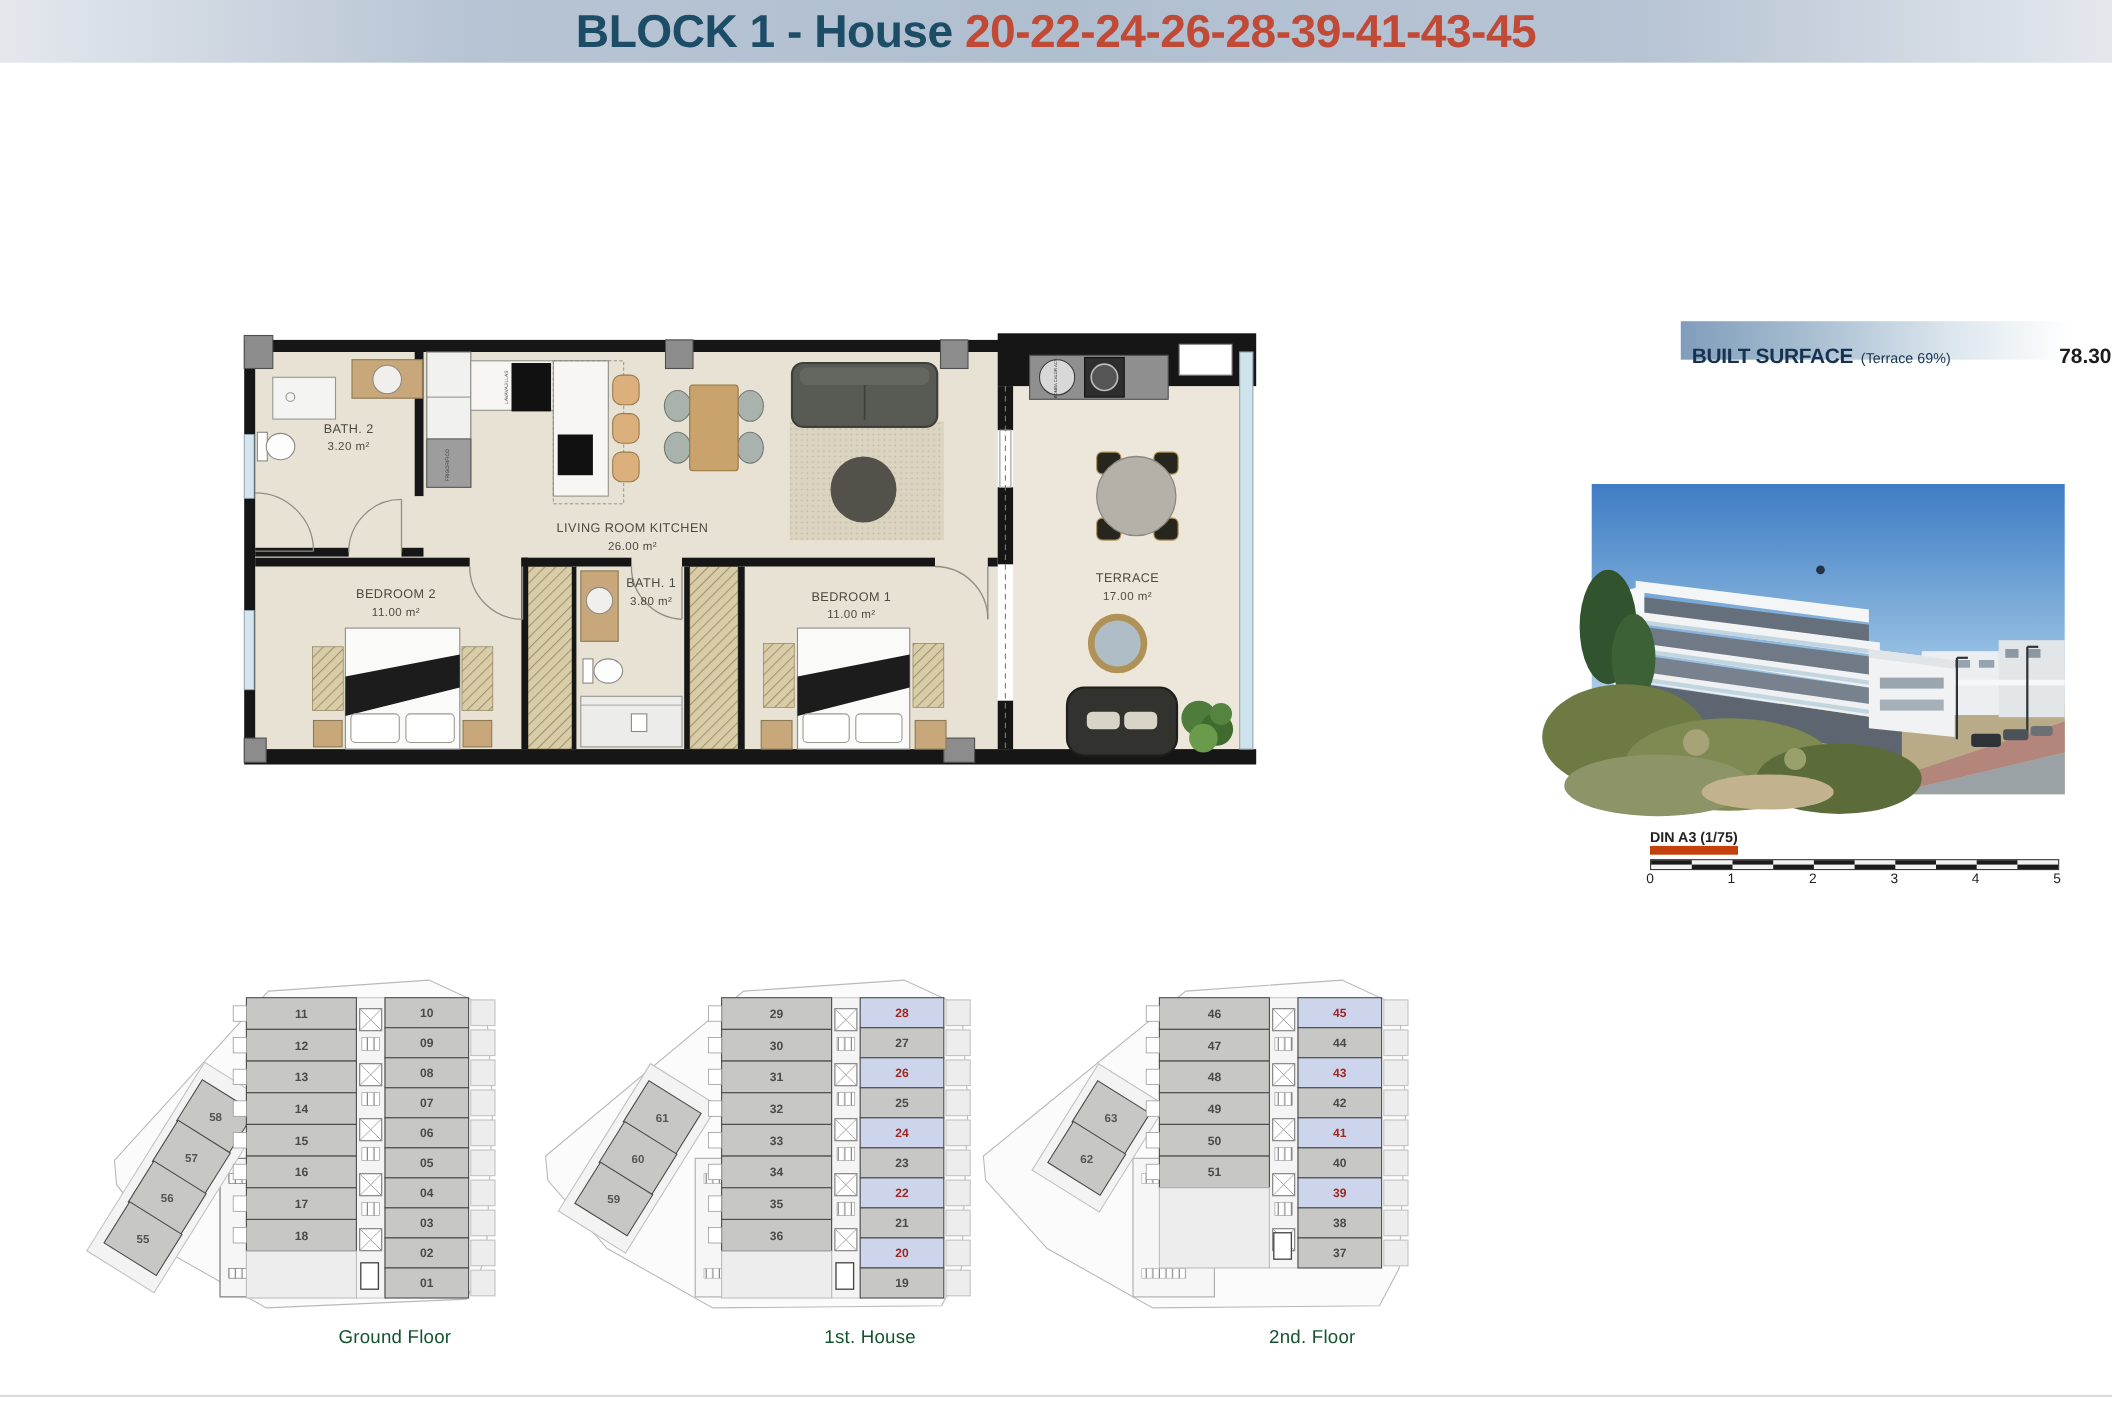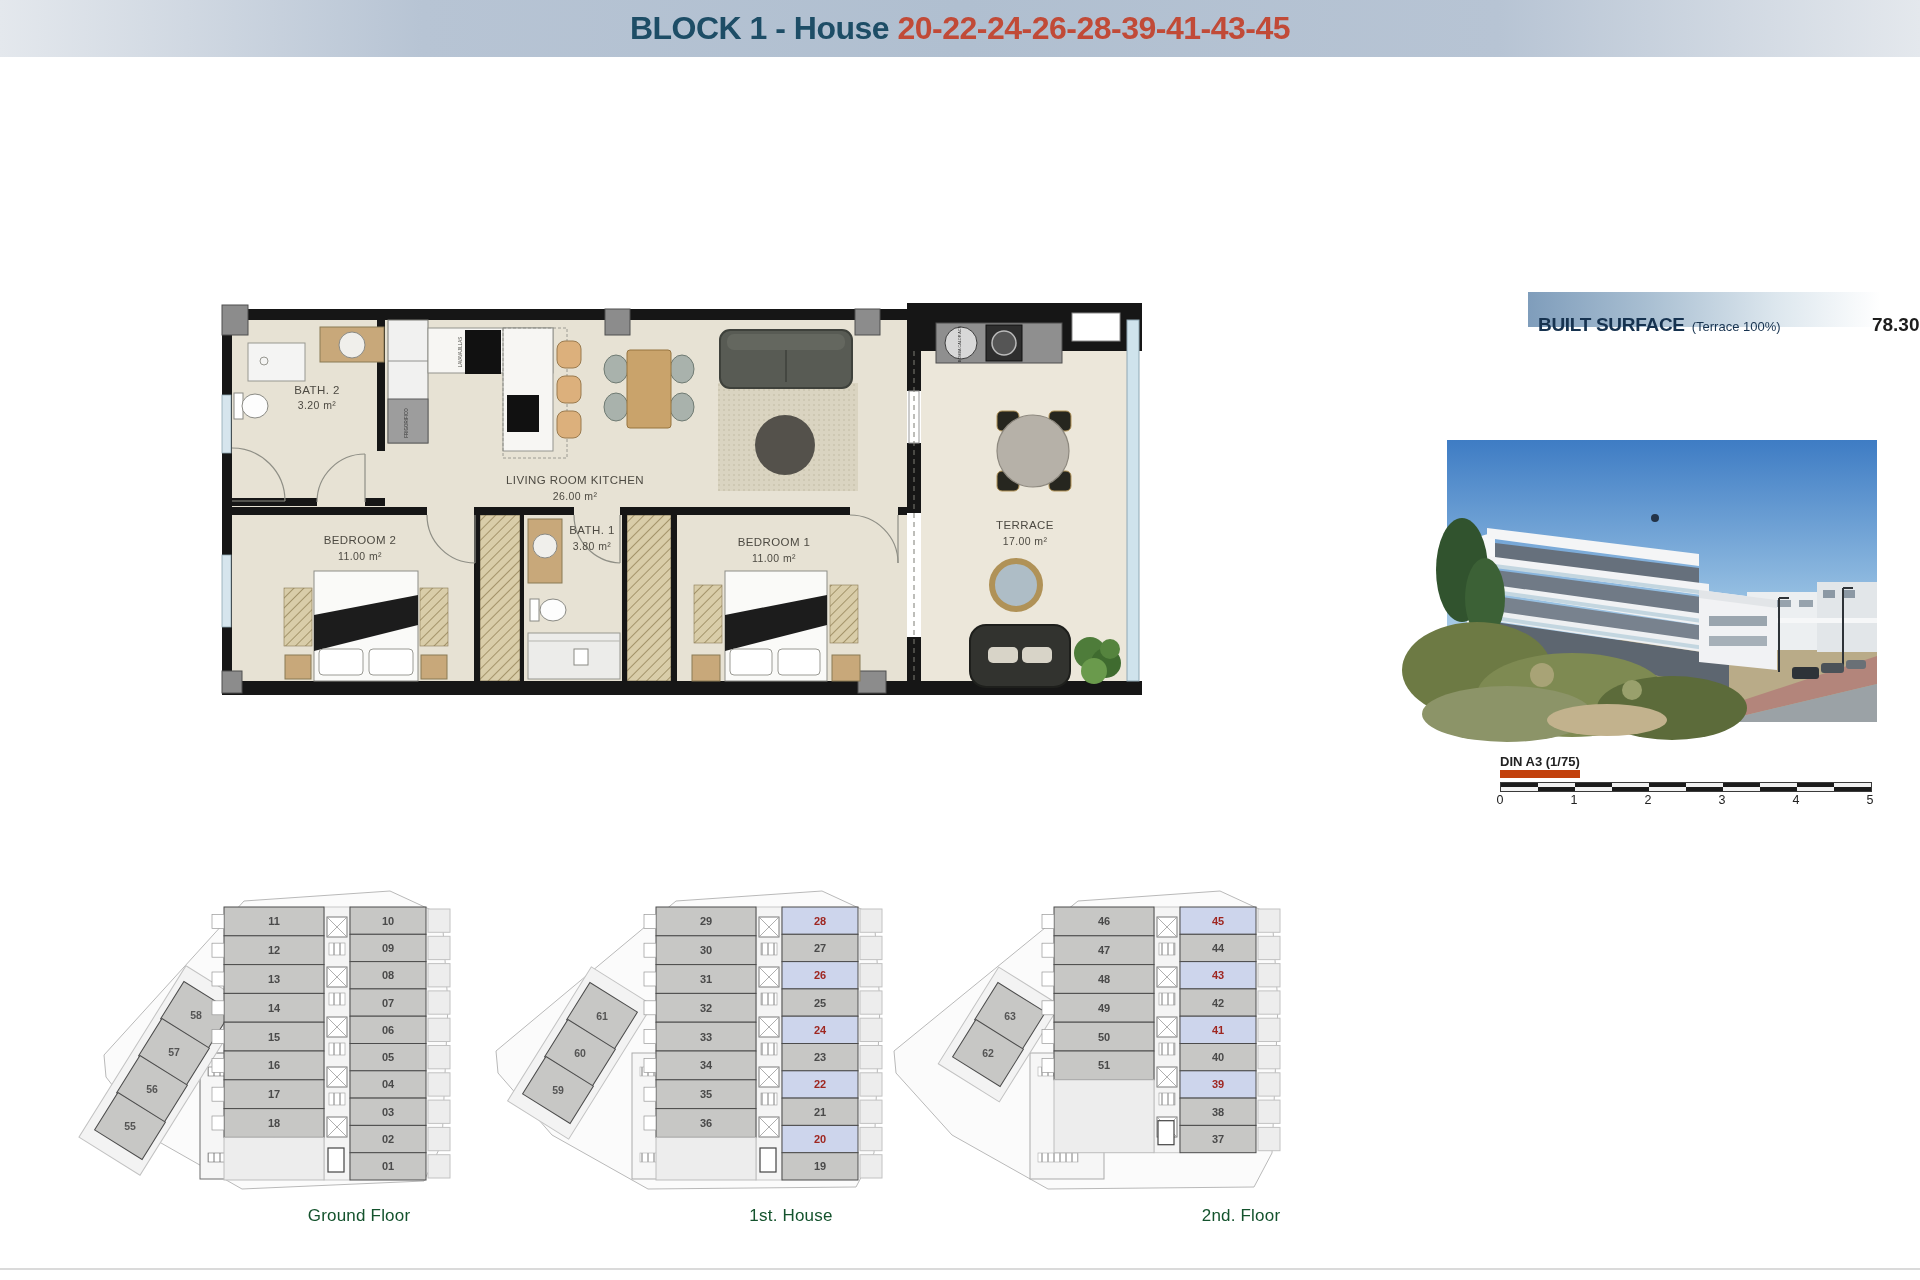--- a/index.html
+++ b/index.html
@@ -2,21 +2,21 @@
 <html><head>
 <meta charset="utf-8">
 <style>
   html,body{margin:0;padding:0;}
   .page{position:relative;width:1920px;height:1280px;background:#ffffff;
         font-family:"Liberation Sans", sans-serif;overflow:hidden;}
   
   .header{position:absolute;top:0;left:0;width:1920px;height:57px;
     background:linear-gradient(90deg,#e4e8ed 0%,#b7c4d4 22%,#b0bfd0 50%,#b7c4d4 78%,#e4e8ed 100%);
     display:flex;align-items:center;justify-content:center;}
-  .title{font-size:32px;font-weight:bold;letter-spacing:-0.5px;color:#1d4d66;white-space:pre;}
+  .title{font-size:42px;font-weight:bold;letter-spacing:-0.5px;color:#1d4d66;white-space:pre;}
   .title .nums{color:#c14a37;}
   
   .srow{position:absolute;left:1528px;width:430px;height:35px;
     background:linear-gradient(90deg,#7f9dbb 0%,#a9bfd2 28%,#dde7ee 58%,#ffffff 82%);
     display:flex;align-items:baseline;padding:16px 10px;box-sizing:border-box;}
   .srow .inner{display:flex;align-items:baseline;width:100%;position:relative;top:6px;}
   .slabel{font-weight:bold;font-size:19px;color:#16324f;letter-spacing:-0.3px;}
   .snote{font-size:13px;color:#16324f;margin-left:7px;}
   .sval{margin-left:auto;font-weight:bold;font-size:19px;color:#1d1d1d;}
   
@@ -238,21 +238,21 @@
       <text x="552" y="243" font-size="11.5">BEDROOM 1</text>
       <text x="552" y="259" font-size="10.5">11.00 m²</text>
       <text x="803" y="226" font-size="11.5">TERRACE</text>
       <text x="803" y="242" font-size="10.5">17.00 m²</text>
     </g>
   </svg>
 
   <div class="srow" style="top:292px">
     <div class="inner">
       <span class="slabel">BUILT SURFACE</span>
-      <span class="snote">(Terrace 100%)</span>
+      <span class="snote">(Terrace 69%)</span>
       <span class="sval">78.30 m²</span>
     </div>
   </div>
 
   <svg style="left:1447px;top:440px" width="430" height="282" viewBox="0 0 430 282">
     <defs>
       <linearGradient id="skyG" x1="0" y1="0" x2="0" y2="1">
         <stop offset="0" stop-color="#3e7cc4"></stop>
           <stop offset="0.75" stop-color="#9cc4e4"></stop>
           <stop offset="1" stop-color="#c2dcef"></stop>
@@ -623,16 +623,16 @@
       <rect x="332" y="213.1" width="76" height="27.3" fill="#c7c7c5" stroke="#4c4c4c" stroke-width="1"></rect>
       <rect x="410" y="215.1" width="22" height="23.3" fill="#ededed" stroke="#c2c2c2"></rect>
       <text x="370" y="230.75" font-size="11" font-weight="bold" fill="#4a4a4a" text-anchor="middle">38</text>
       <rect x="332" y="240.4" width="76" height="27.3" fill="#c7c7c5" stroke="#4c4c4c" stroke-width="1"></rect>
       <rect x="410" y="242.4" width="22" height="23.3" fill="#ededed" stroke="#c2c2c2"></rect>
       <text x="370" y="258.05" font-size="11" font-weight="bold" fill="#4a4a4a" text-anchor="middle">37</text>
     </svg>
 
   <div class="floor-label" style="left:359px">Ground Floor</div>
   <div class="floor-label" style="left:791px">1st. House</div>
-  <div class="floor-label" style="left:1241px">2nd. Floor</div>
+  <div class="floor-label" style="left:1193px">2nd. Floor</div>
 
   <div class="bottomline"></div>
 </div>
 
 </body></html>

